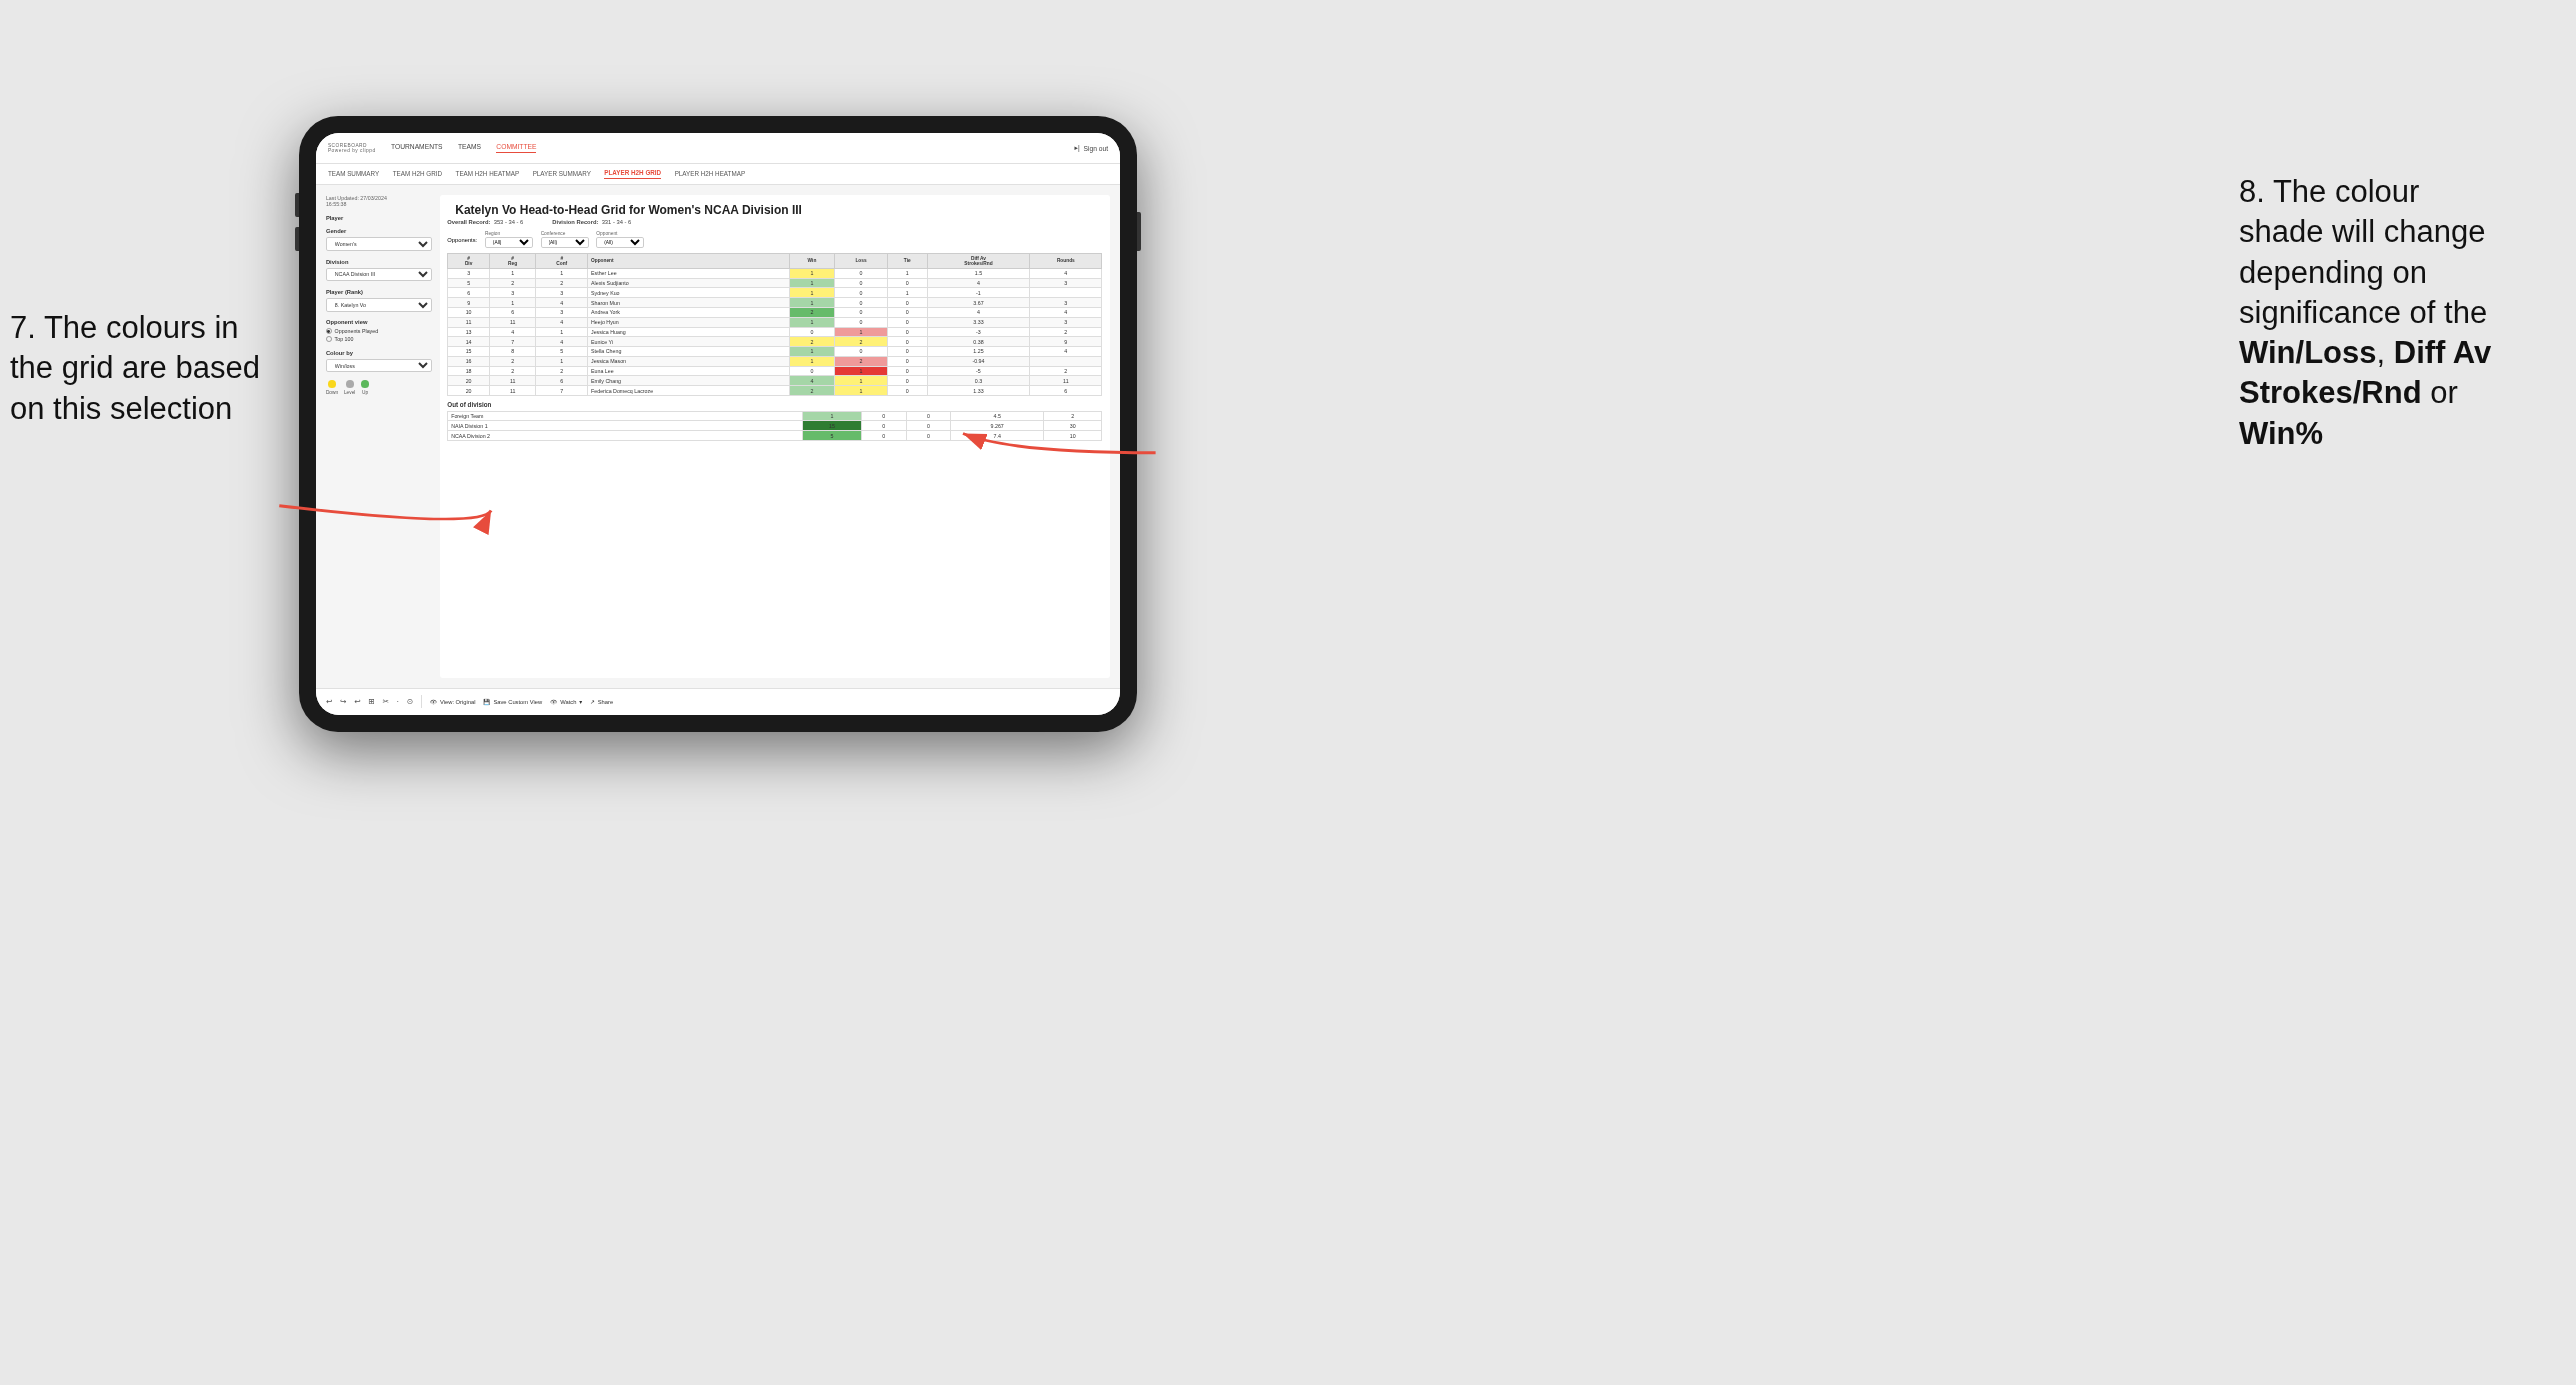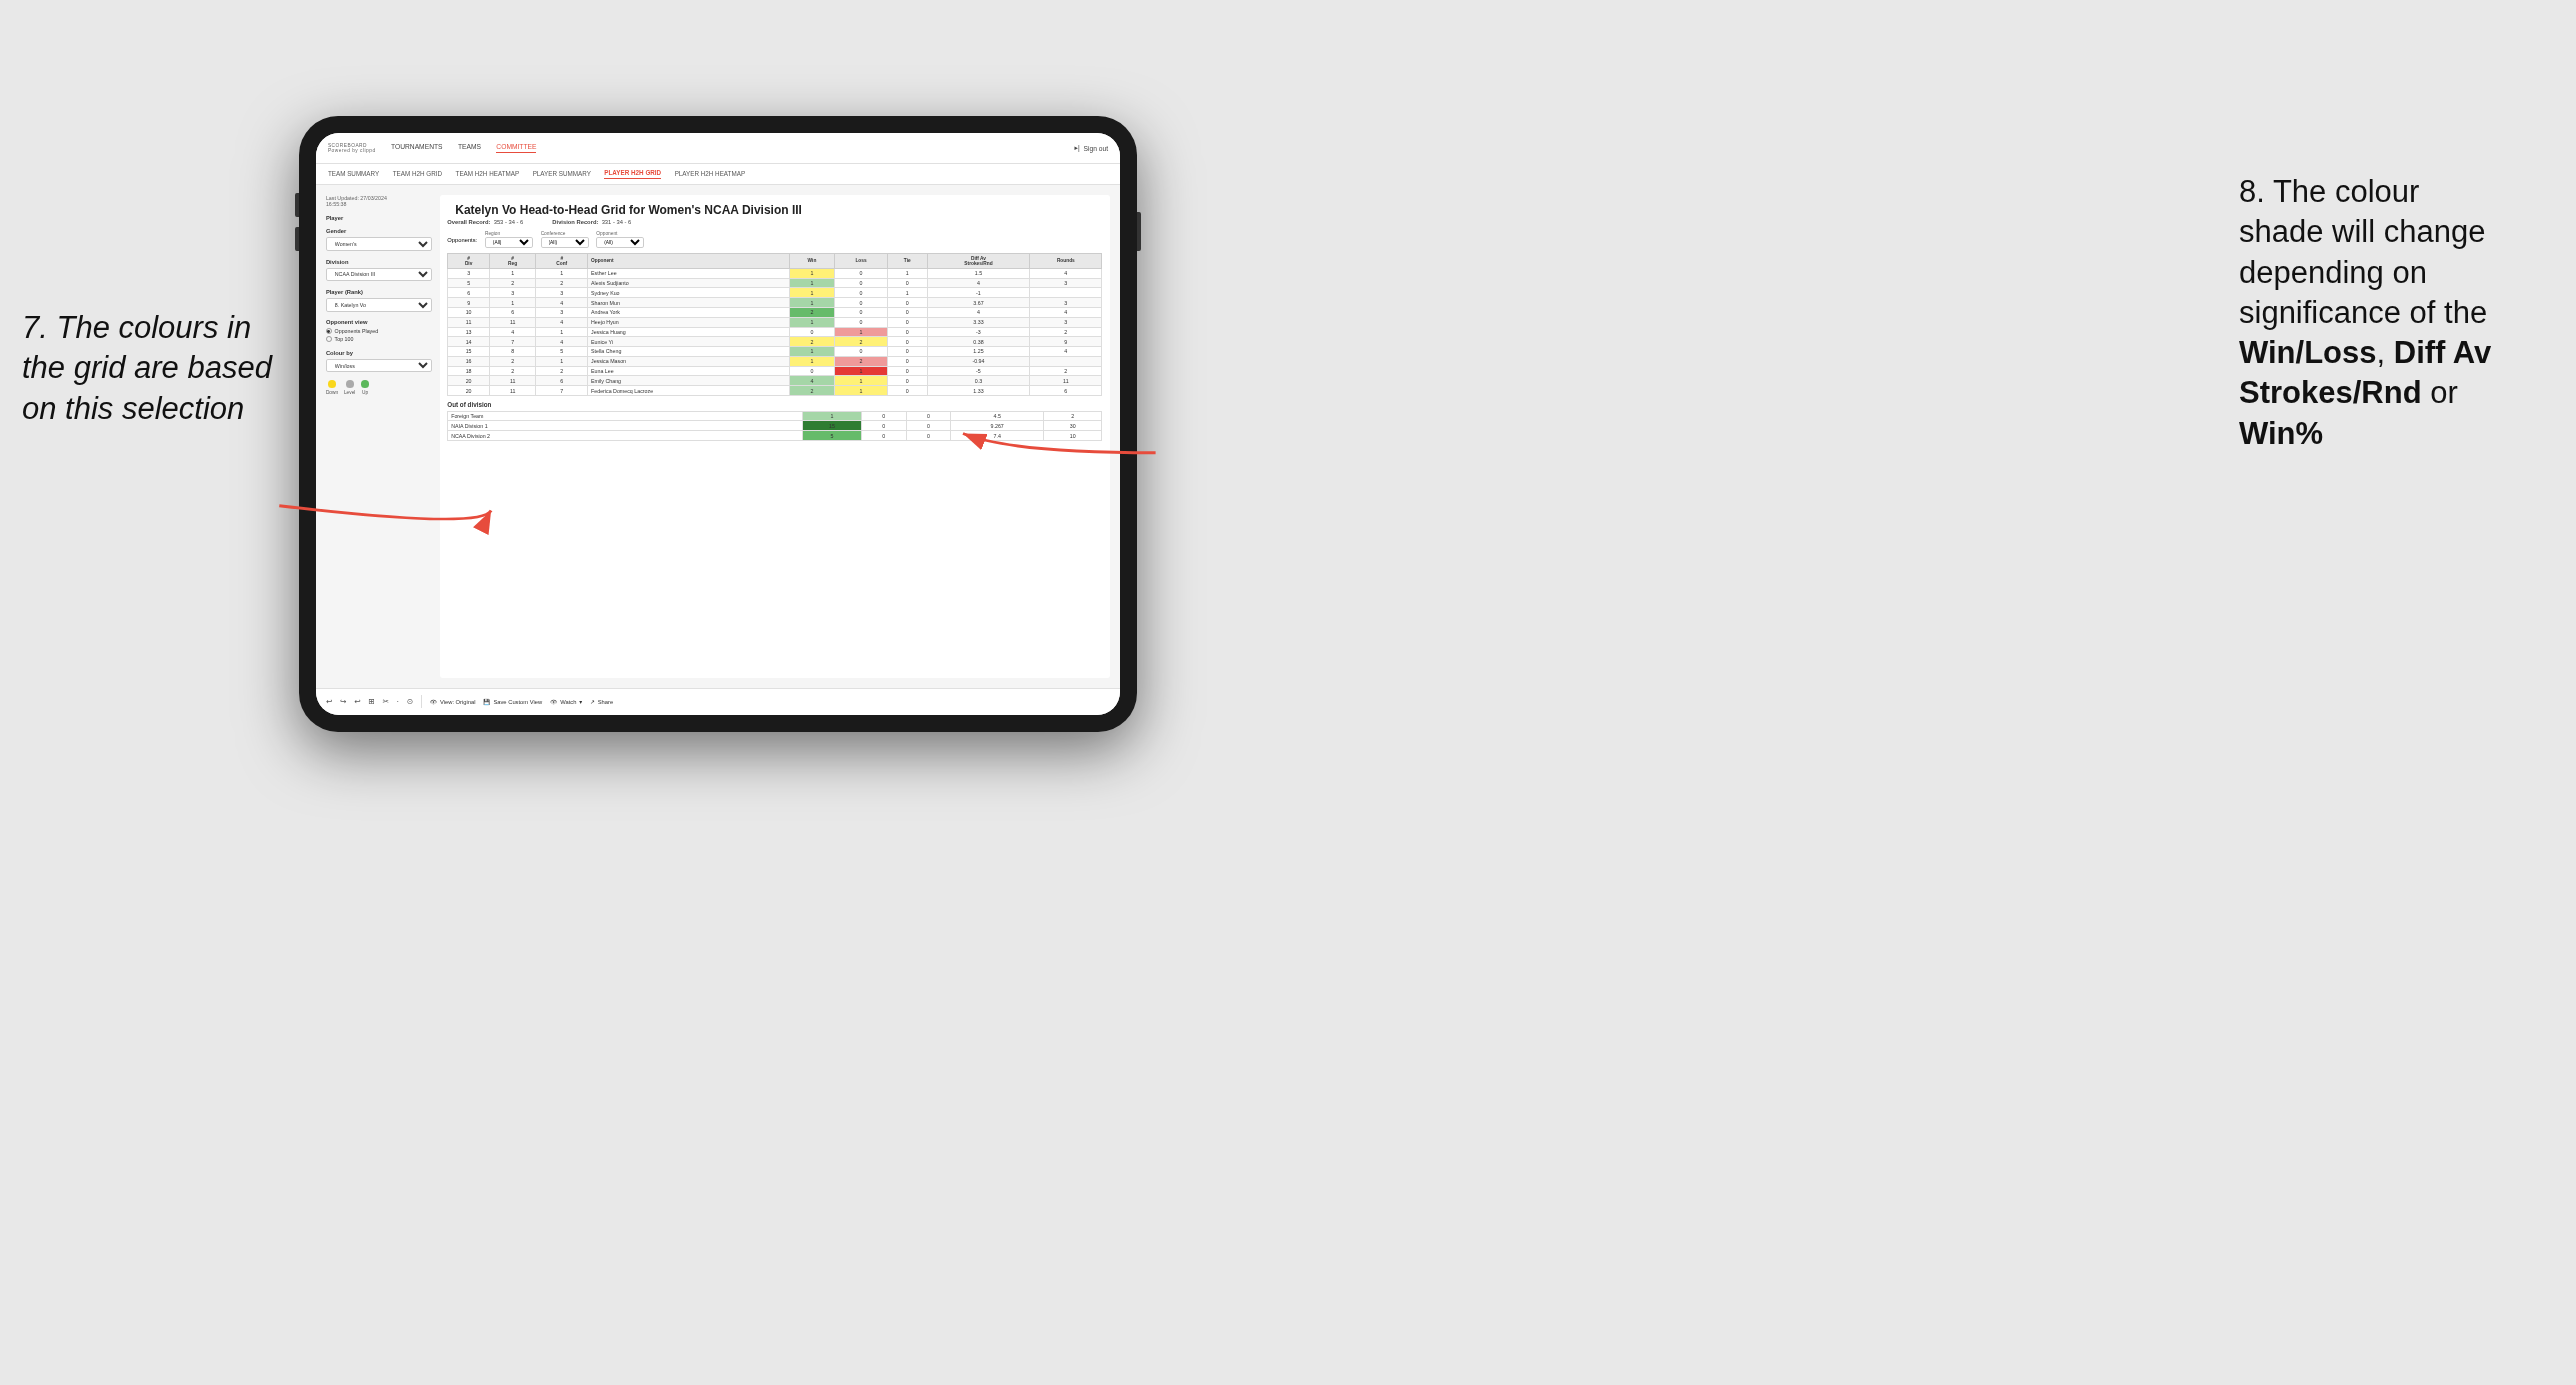--- a/index.html
+++ b/index.html
@@ -344,24 +344,23 @@
       cursor: pointer;
     }
 
     
     .annotation {
       position: absolute;
       font-family: Arial, sans-serif;
     }
 
     .annotation-left {
-      left: 22px;
+      left: 10px;
       top: 308px;
       width: 250px;
-      font-style: italic;
     }
 
     .annotation-right {
       right: 19px;
       top: 144px;
       width: 318px;
       margin-top: 28px;
     }
 
     .annotation h2 {

